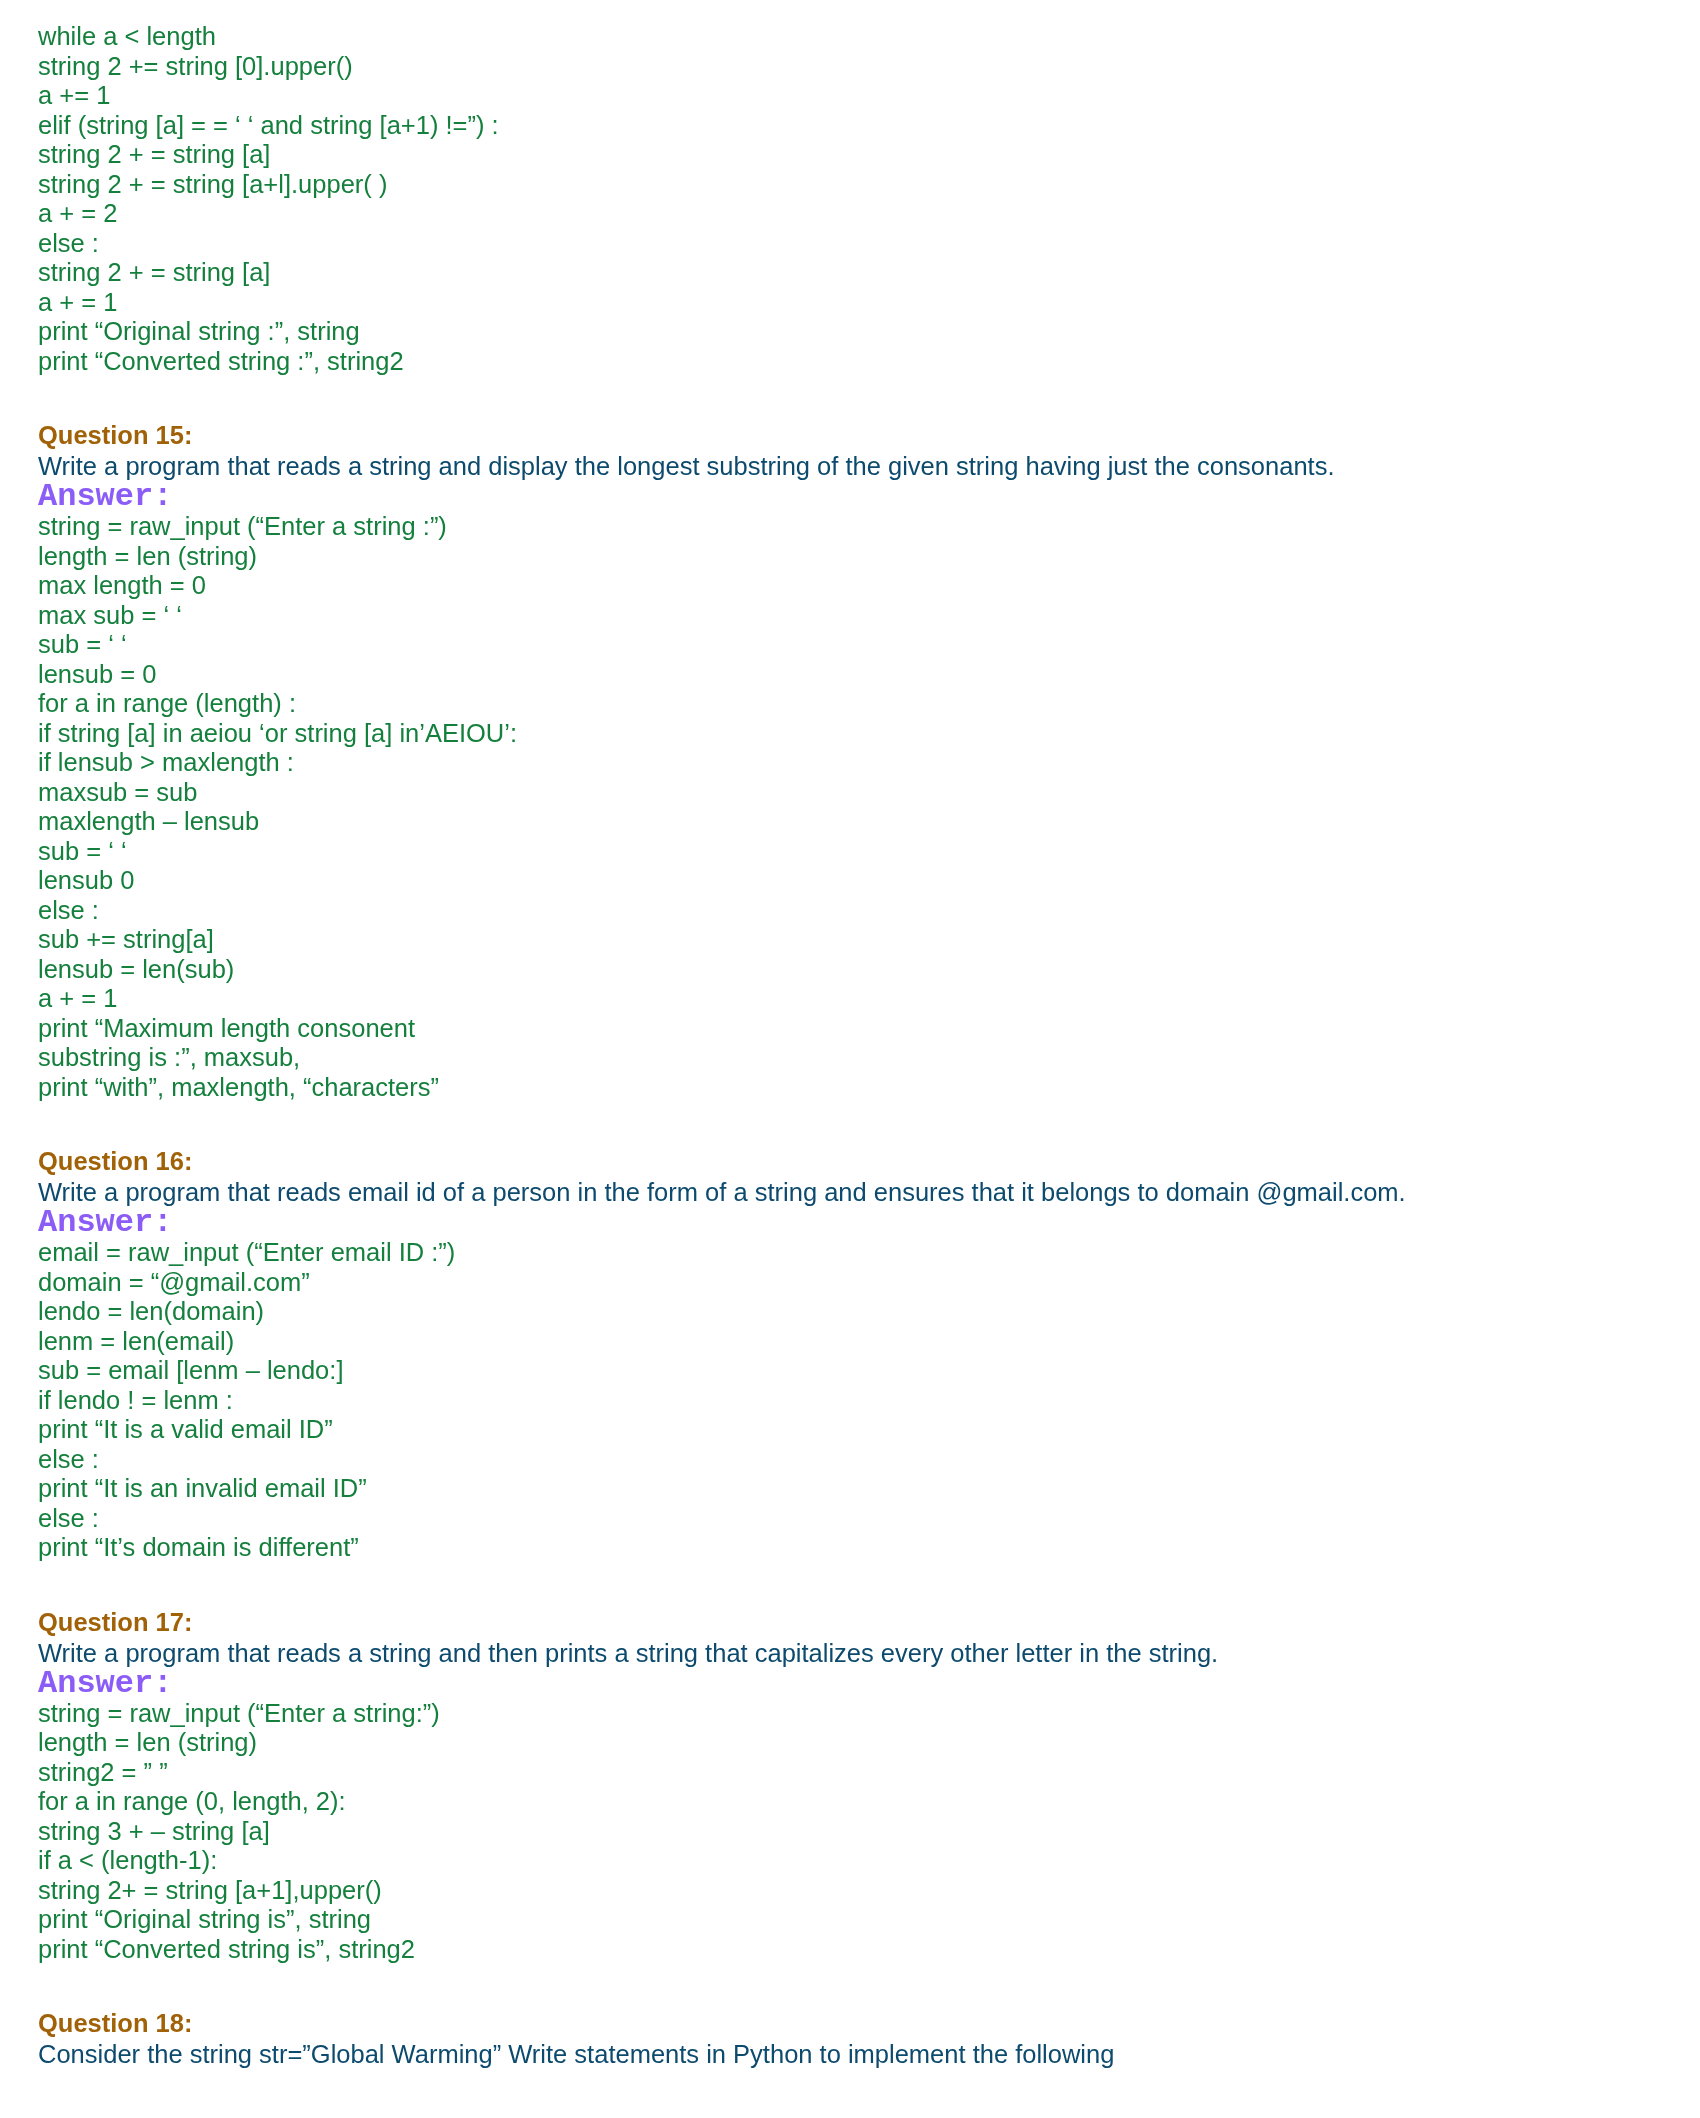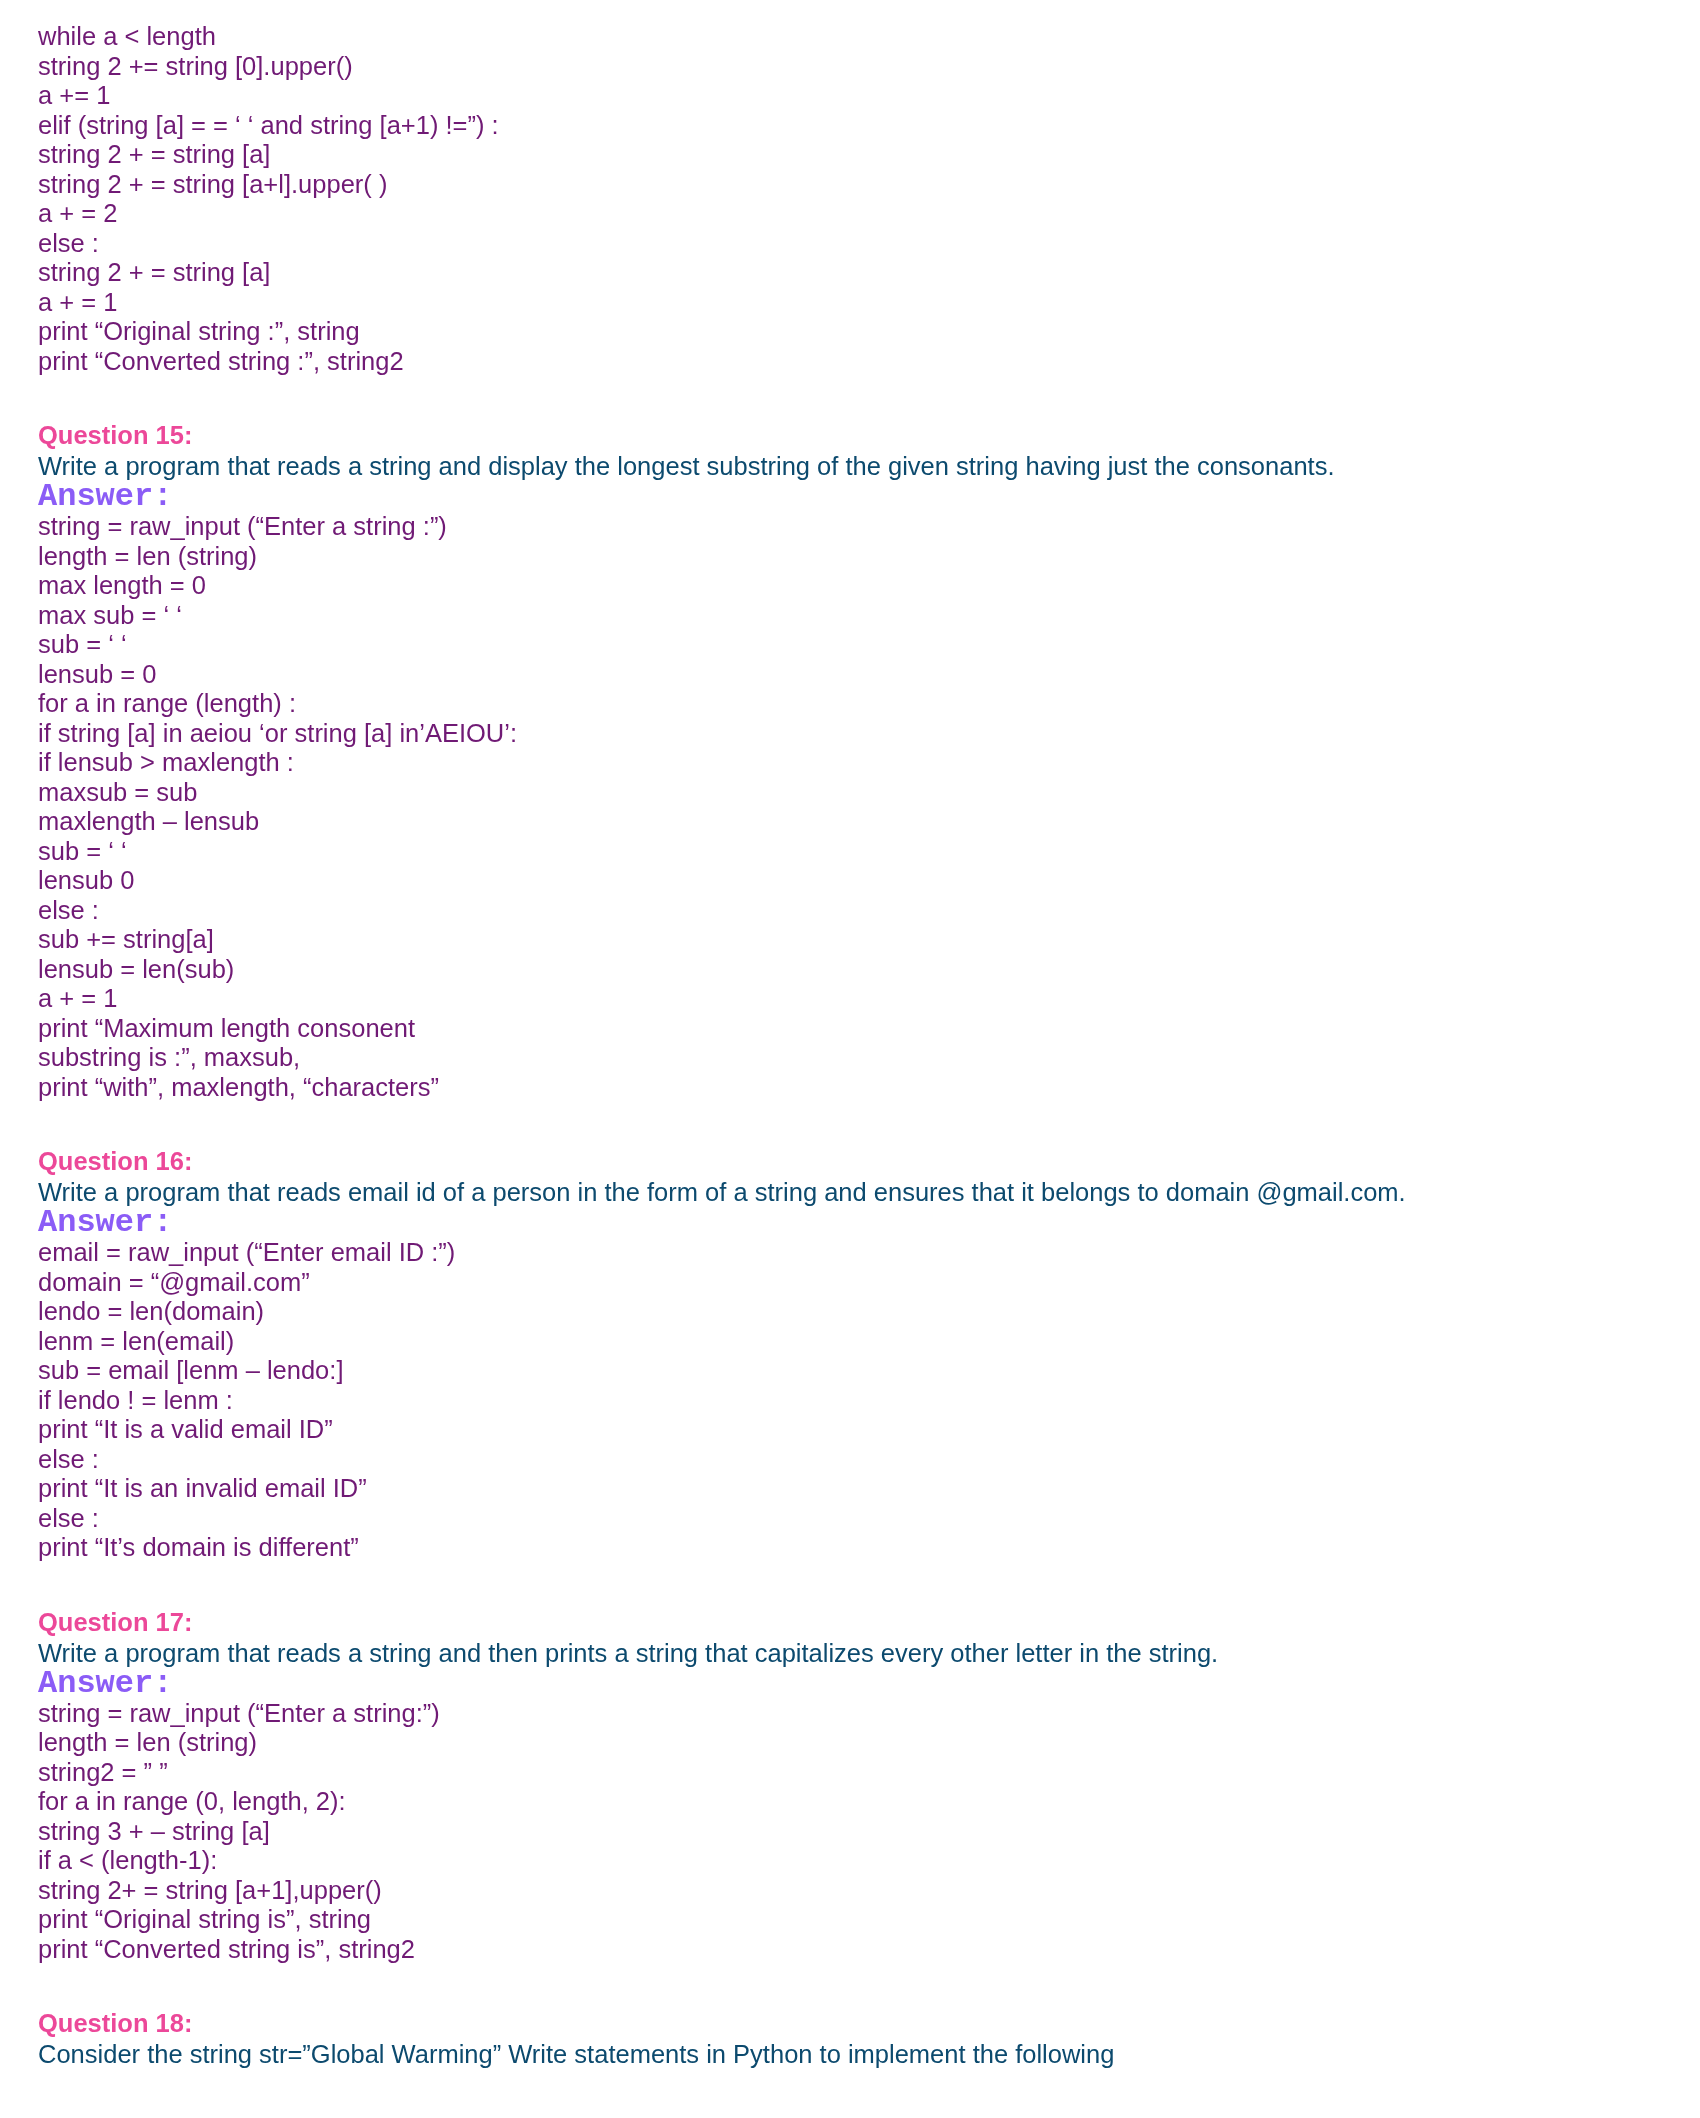--- a/index.html
+++ b/index.html
@@ -17,27 +17,27 @@
     box-sizing: border-box;
     padding: 22px 60px 40px 38px;
   }
   .block {
     margin: 0;
   }
   .code-line, .text-line {
     font-size: 25.5px;
     line-height: 29.5px;
     white-space: pre-wrap;
-    color: #701a75;
+    color: #15803d;
   }
   .q-head {
     font-size: 25.5px;
     line-height: 31px;
     font-weight: bold;
-    color: #ec4899;
+    color: #a16207;
     margin-top: 0;
   }
   .ans-head {
     font-size: 32px;
     line-height: 31px;
     font-weight: bold;
     color: #8b5cf6;
     font-family: Liberation Mono, monospace;
   }
   .q-text {

